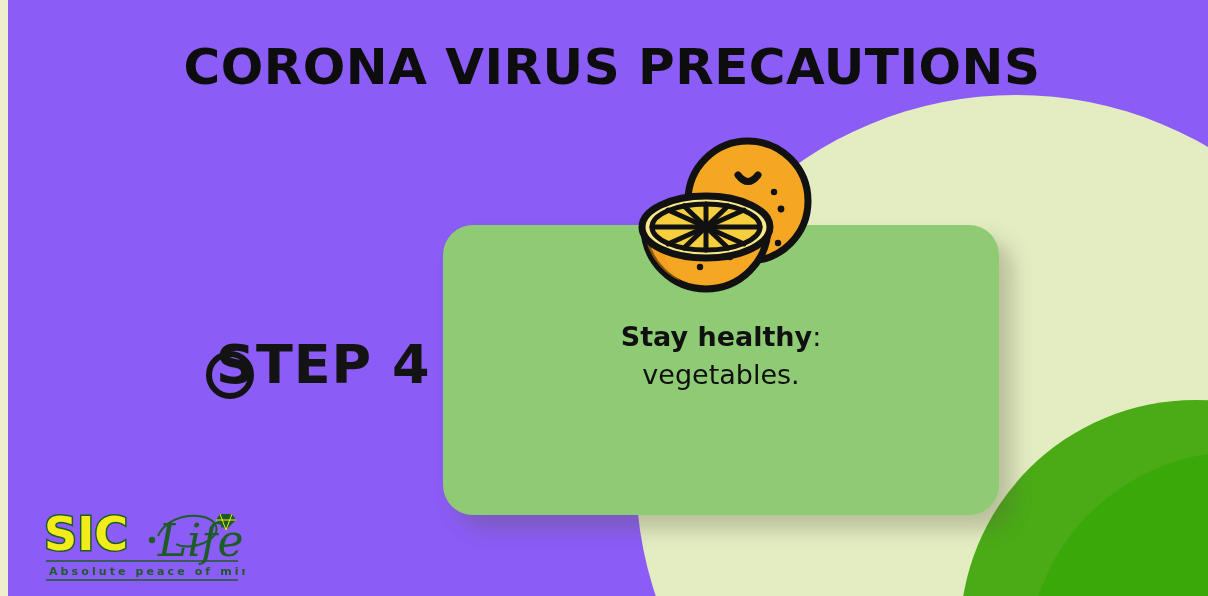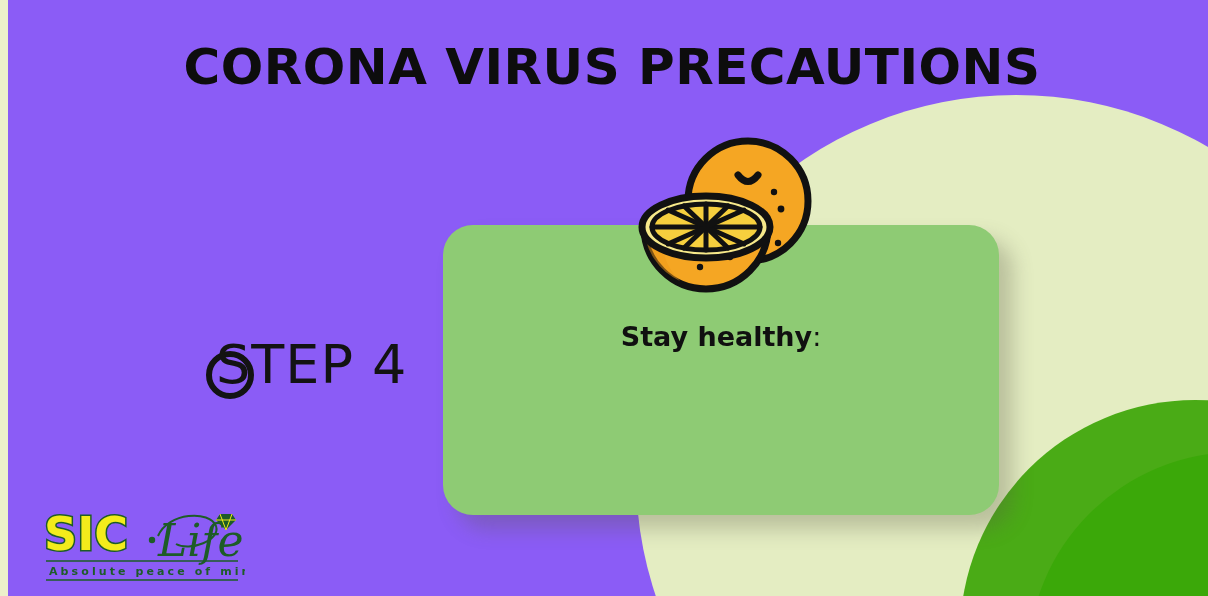--- a/index.html
+++ b/index.html
@@ -90,21 +90,21 @@
     border-radius: 50%;
     background: transparent;
   }
 
   .step-text {
     position: absolute;
     left: 12px;
     top: 8px;
     font-family: "DejaVu Sans", sans-serif;
     font-size: 54px;
-    font-weight: 400;
+    font-weight: 700;
     letter-spacing: 1px;
     color: #131313;
     white-space: nowrap;
   }
 
   
   .card {
     position: absolute;
     left: 435px;
     top: 225px;
@@ -162,20 +162,21 @@
 
   <div class="step-wrap">
     <div class="step-circle"></div>
     <div class="step-text">STEP 4</div>
   </div>
 
   <div class="card"></div>
 
   <div class="card-text">
     <div><span class="lead">Stay healthy</span><span>:</span></div>
+    <div>vegetables.</div>
   </div>
 
   <div class="orange-art">
     <svg width="200" height="165" viewBox="0 0 200 165" xmlns="http://www.w3.org/2000/svg">
 
       <circle cx="122" cy="68" r="60" fill="#f5a623" stroke="#111111" stroke-width="7"></circle>
       <path d="M72 30 A60 60 0 0 0 92 122 A60 60 0 0 1 72 30 Z" fill="#f0991a" opacity="0.55"></path>
 
       <path d="M112 42 q10 13 20 0" fill="none" stroke="#111111" stroke-width="7" stroke-linecap="round"></path>
 

